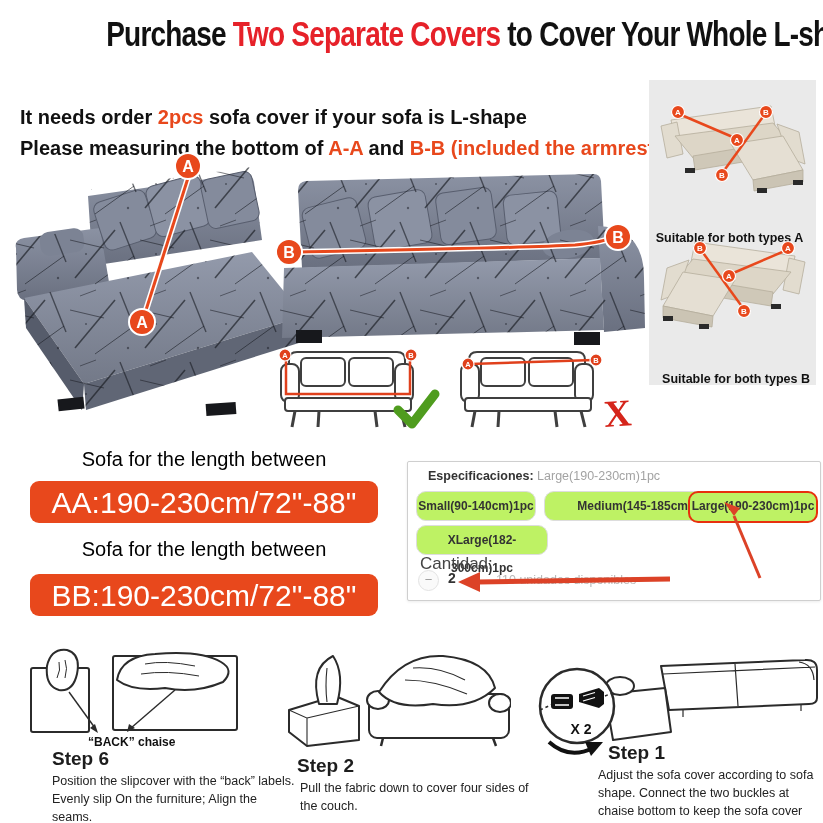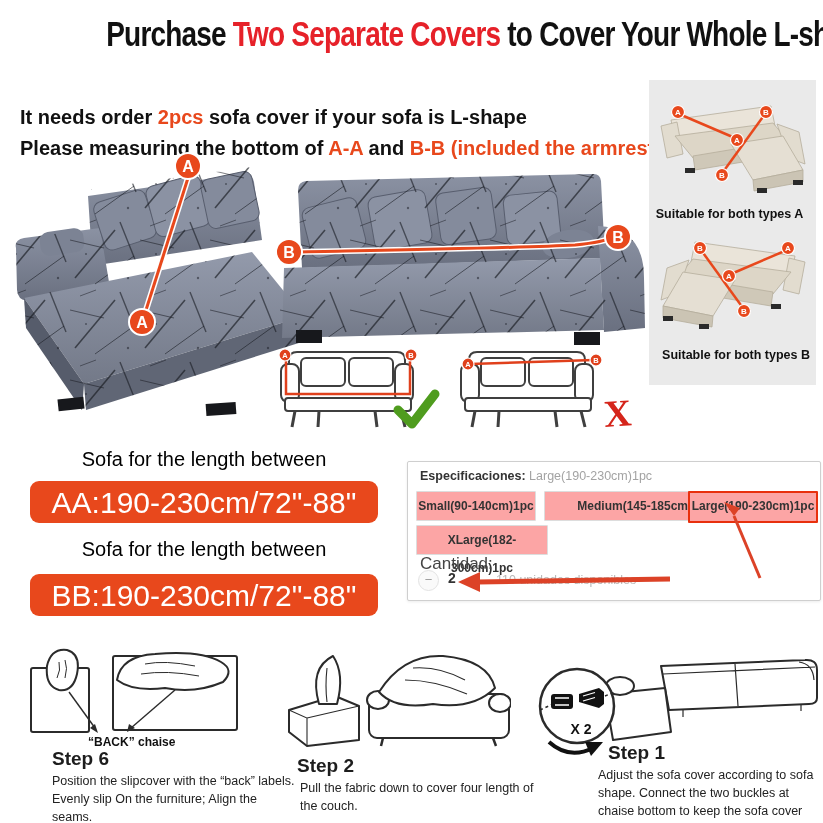--- a/index.html
+++ b/index.html
@@ -12,35 +12,35 @@
          font-size:35px;font-weight:bold;letter-spacing:-1px;}
   .title .squeeze{display:inline-block;transform:scaleX(.8);}
   .title .red{color:#e62129;}
 
   
   .intro{left:20px;top:84px;font-size:20px;font-weight:bold;line-height:31px;white-space:nowrap;margin-top:18px;}
   .intro .orange{color:#e8481c;}
 
   
   .suit-panel{left:649px;top:80px;width:167px;height:305px;background:#eaeaea;}
-  .suit-cap{position:absolute;width:161px;text-align:center;font-size:12.5px;font-weight:bold;color:#111;}
+  .suit-cap{position:absolute;width:161px;text-align:center;font-size:12.5px;font-weight:bold;color:#111;margin-top:24px;}
 
   
   .size-note{left:0;top:0;width:408px;text-align:center;font-size:20px;color:#000;}
   .badge{left:30px;width:348px;height:42px;background:#e8481c;border-radius:9px;color:#fff;
          font-size:30px;text-align:center;line-height:43px;white-space:nowrap;}
 
   
   .selector{left:407px;top:461px;width:412px;height:138px;background:#fff;
             border:1px solid #cfcfcf;border-radius:2px;box-shadow:0 1px 3px rgba(0,0,0,.08);}
   .spec-row{position:absolute;left:12px;top:7px;font-size:12.5px;color:#444;}
-  .spec-row b{font-weight:bold;color:#333;}
+  .spec-row b{font-weight:bold;color:#333;margin-left:8px;}
   .spec-row .val{color:#a3a3a3;font-weight:normal;}
   .opt{position:absolute;height:28px;line-height:28px;text-align:center;font-size:12px;font-weight:bold;
-       color:#333;background:#fca5a5;border:1px solid #ddd;border-radius:1px;cursor:pointer;}
+       color:#333;background:#bef264;border:1px solid #ddd;border-radius:10px;cursor:pointer;}
   .opt.sel{border:2px solid #e8300d;line-height:26px;}
   .qty-label{position:absolute;left:12px;top:92px;font-size:17px;color:#444;font-weight:normal;}
   .minus-btn{position:absolute;left:10px;top:108px;width:19px;height:19px;border-radius:50%;
              background:#fafafa;border:1px solid #e3e3e3;color:#999;font-size:13px;line-height:17px;
              text-align:center;cursor:pointer;}
   .qty-val{position:absolute;left:40px;top:108px;font-size:14px;font-weight:bold;color:#333;}
   .stock{position:absolute;left:88px;top:111px;font-size:12.5px;color:#b9b9b9;}
 
   
   .step-title{font-size:19px;font-weight:bold;color:#1d1d1d;}
@@ -293,21 +293,21 @@
       <path d="M36,56 Q26,20 50,8 Q62,26 54,56 Z"></path>
       <rect x="86" y="46" width="140" height="44" rx="8"></rect>
       <ellipse cx="95" cy="52" rx="11" ry="9"></ellipse>
       <ellipse cx="217" cy="55" rx="11" ry="9"></ellipse>
       <path d="M96,44 Q120,6 160,8 Q205,12 212,40 Q190,62 150,56 Q112,62 96,44 Z"></path>
     </g>
     <path d="M6,62 L24,70 L24,98 M24,70 L76,58 M44,20 q-2,18 0,34 M130,20 q26,-2 52,12 M122,32 q30,0 62,14" stroke="#2b2b2b" stroke-width="1.1" fill="none"></path>
     <path d="M100,90 l-2,8 M210,90 l3,8" stroke="#2b2b2b" stroke-width="2.5" fill="none"></path>
   </svg>
   <div class="abs step-title" style="left:297px;top:755px;">Step 2</div>
-  <div class="abs step-text" style="left:300px;top:779px;width:240px;">Pull the fabric down to cover four length of the couch.</div>
+  <div class="abs step-text" style="left:300px;top:779px;width:240px;">Pull the fabric down to cover four sides of the couch.</div>
 
   <svg class="abs" style="left:533px;top:650px;" width="288" height="108" viewBox="0 0 288 108">
     <g fill="#fff" stroke="#2b2b2b" stroke-width="2" stroke-linejoin="round">
       <path d="M128,16 L272,10 Q284,9 284,20 L284,48 Q284,54 276,54 L136,60 Z"></path>
       <path d="M72,44 L132,38 L138,82 L80,90 Z"></path>
       <ellipse cx="87" cy="36" rx="14" ry="9"></ellipse>
     </g>
     <path d="M130,24 L282,17 M202,14 L205,56 M266,12 Q280,14 281,30 M150,60 l0,7 M268,54 l0,7" stroke="#2b2b2b" stroke-width="1.2" fill="none"></path>
     <circle cx="44" cy="56" r="37" fill="#fff" stroke="#2b2b2b" stroke-width="2.5"></circle>
     <path d="M7,60 L20,54 M72,46 L82,42" stroke="#2b2b2b" stroke-width="1.5" stroke-dasharray="3,3" fill="none"></path>

